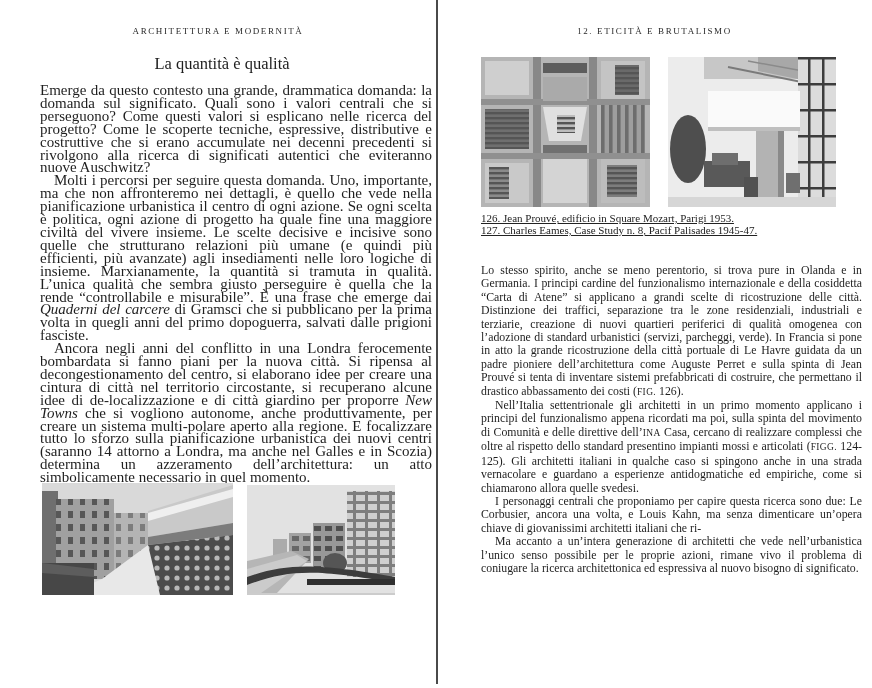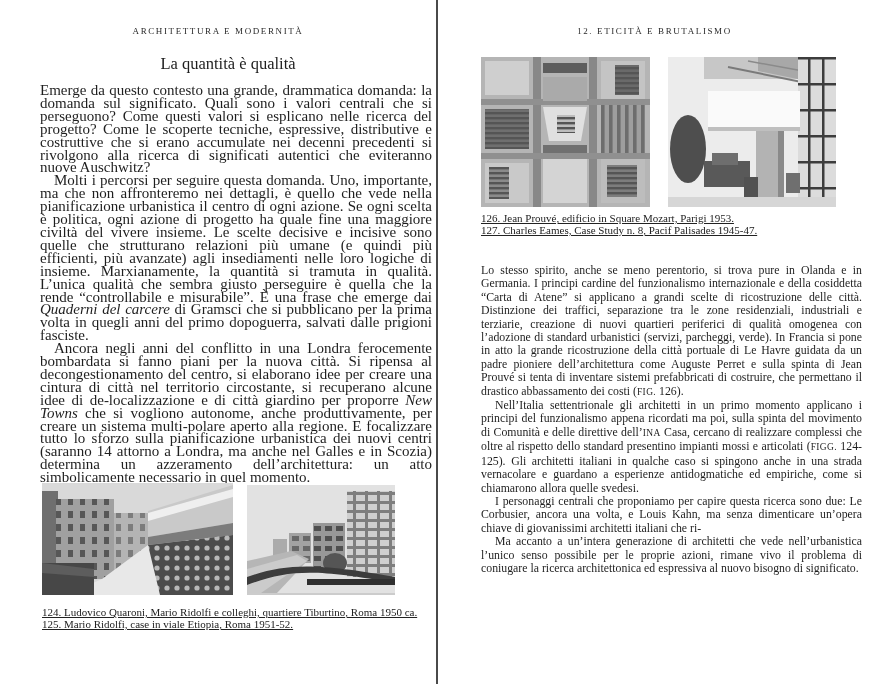--- a/index.html
+++ b/index.html
@@ -5,21 +5,21 @@
   html,body{margin:0;padding:0;background:#ffffff;}
   .spread{position:relative;width:872px;height:684px;background:#ffffff;overflow:hidden;
           font-family:"Liberation Serif", serif;color:#1e1e1e;}
   .page{position:absolute;top:0;height:688px;}
   .page-left{left:0;width:436px;}
   .page-right{left:437px;width:435px;}
   .gutter{position:absolute;left:436px;top:0;width:2px;height:688px;background:#4a4a4a;}
 
   .running-head{position:absolute;top:26px;left:0;width:100%;text-align:center;
                 font-size:9px;letter-spacing:1.6px;color:#2a2a2a;}
-  .chapter-title{position:absolute;top:54px;left:10px;width:100%;text-align:center;
+  .chapter-title{position:absolute;top:54px;left:4px;width:100%;text-align:center;
                  font-size:16.5px;font-weight:normal;margin:0;}
 
   .body-text{position:absolute;text-align:justify;}
   .body-text-left{left:40px;top:84px;width:392px;font-size:15px;line-height:12.9px;}
   .body-text-right{left:44px;top:264px;width:381px;font-size:11.8px;line-height:13.4px;}
   .body-text p{margin:0;}
   .body-text p.indent{text-indent:14px;}
   .body-text .i{font-style:italic;}
   .body-text .sc{font-size:0.8em;letter-spacing:0.4px;}
 
@@ -98,24 +98,20 @@
           <rect x="100" y="6" width="48" height="86" fill="url(#f125t)"></rect>
           <ellipse cx="88" cy="78" rx="12" ry="10" fill="#555555"></ellipse>
           <polygon points="0,76 44,66 62,74 30,108 0,108" fill="#b6b6b6"></polygon>
           <polygon points="0,84 50,70 60,76 14,108 0,108" fill="#cbcbcb"></polygon>
           <path d="M0,92 C40,78 70,78 148,92 L148,98 C70,84 42,84 0,100 Z" fill="#3c3c3c"></path>
           <rect x="60" y="94" width="88" height="6" fill="#2f2f2f"></rect>
         </svg>
       </div>
     </div>
 
-    <div class="captions captions-left">
-      <div>124.  Ludovico Quaroni, Mario Ridolfi e colleghi, quartiere Tiburtino, Roma 1950 ca.</div>
-      <div>125.  Mario Ridolfi, case in viale Etiopia, Roma 1951-52.</div>
-    </div>
 
     <div class="page-number">154</div>
   </div>
 
   <div class="gutter"></div>
 
   <div class="page page-right">
     <div class="running-head">12. ETICITÀ E BRUTALISMO</div>
 
     <div class="figures-row figures-right">

